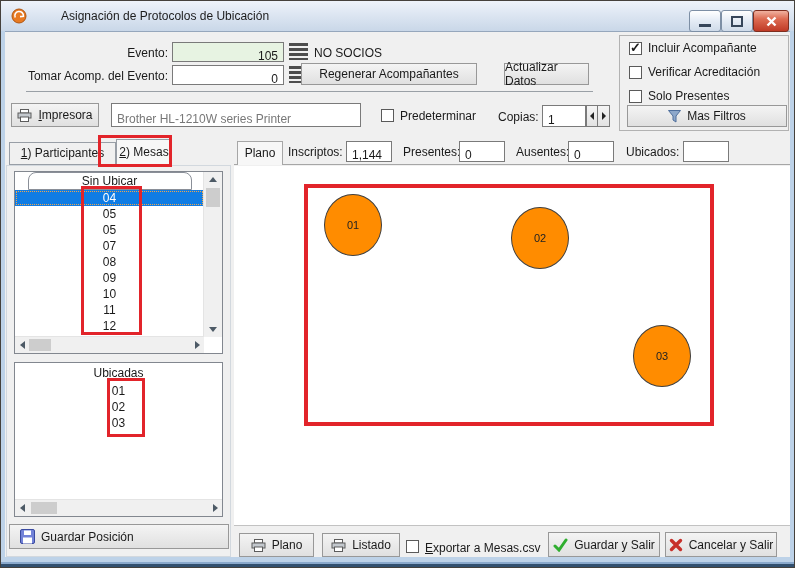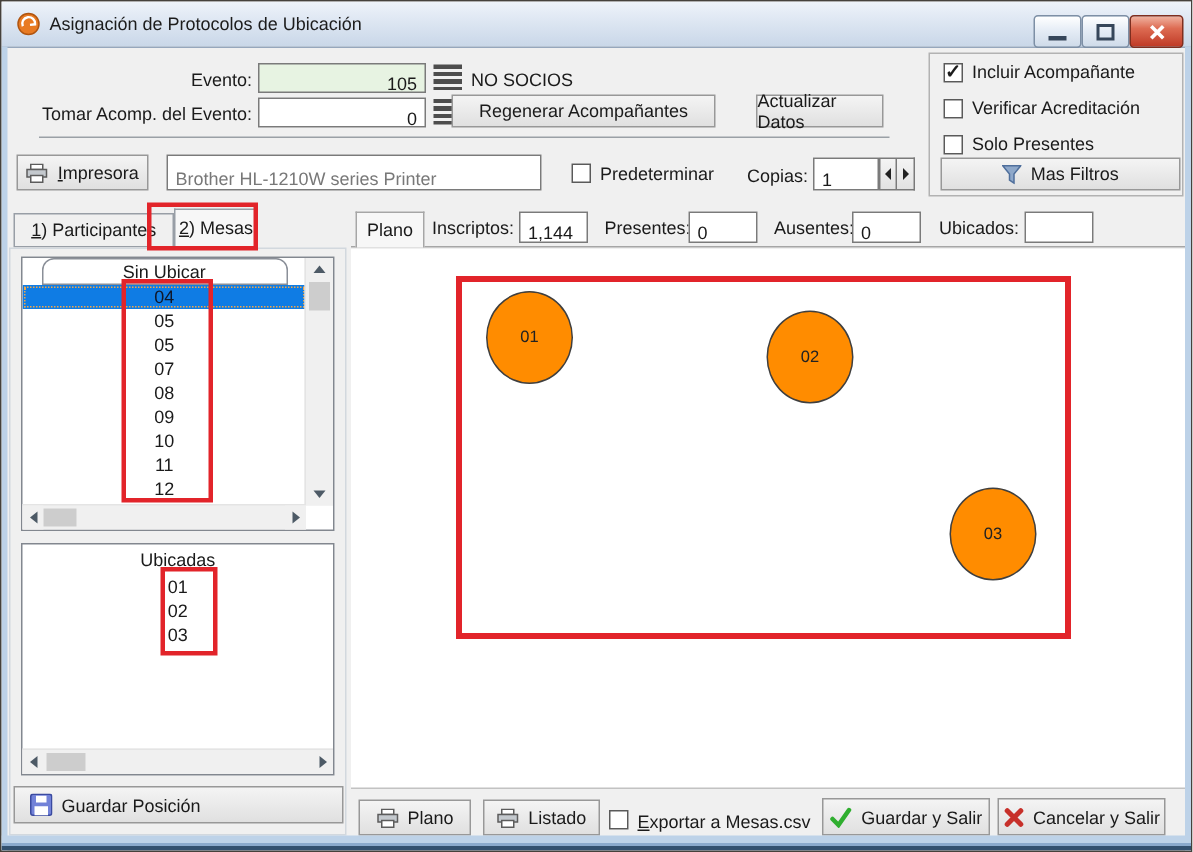--- a/index.html
+++ b/index.html
@@ -2,21 +2,21 @@
 <html><head>
 <meta charset="utf-8">
 <style>
   html,body{margin:0;padding:0;background:#ffffff;}
   .window{position:relative;width:795px;height:568px;box-sizing:border-box;
     border:1px solid #45413c;background:#f0f0f0;overflow:hidden;
     font-family:"Liberation Sans",sans-serif;font-size:12px;color:#1a1a1a;}
   
   .titlebar{position:absolute;left:0;top:0;right:0;height:30px;
     background:linear-gradient(180deg,#eef3fa 0%,#dde6f2 45%,#c9d7e8 100%);
-    border-bottom:1px solid #96a7bc;display:flex;align-items:center;}
+    border-bottom:1px solid #96a7bc;display:flex;align-items:center;padding-left:28px;}
   .title-text{margin-left:32px;color:#1c1c1c;}
   .app-icon{position:absolute;left:10px;top:7px;width:16px;height:16px;}
   .edge-left,.edge-right{position:absolute;top:30px;bottom:0;width:4px;background:#bdd2e8;}
   .edge-left{left:0}.edge-right{right:0}
   .edge-bottom{position:absolute;left:0;right:0;bottom:0;height:10px;
     background:linear-gradient(180deg,#bdd2e8 0 52%,#8aa9cc 52% 72%,#32506f 72% 100%);}
   .win-btn{position:absolute;top:9px;height:20px;border-radius:3px;border:1px solid #7d8fa5;
     background:linear-gradient(#ffffff,#e6edf6 45%,#cfdbe9);display:flex;align-items:center;justify-content:center;}
   .btn-minimize{left:688px;width:30px;}
   .btn-restore{left:720px;width:30px;}
@@ -68,21 +68,21 @@
     background:#f0f0f0;border:1px solid #d2d8de;}
   .listbox{position:absolute;box-sizing:border-box;background:#fff;border:1px solid #82878f;padding-left:20px;}
   .listbox-sin-ubicar{left:13px;top:170px;width:209px;height:183px;}
   .listbox-ubicadas{left:13px;top:361px;width:209px;height:155px;}
   .lb-content{position:absolute;left:0;top:0;right:18px;bottom:16px;overflow:hidden;}
   .lb-content.full{right:0;}
   .header-cell{margin:0 auto;width:164px;height:18px;box-sizing:border-box;border:1px solid #8a8f98;
     border-radius:8px 8px 0 0;background:#fff;text-align:center;line-height:17px;}
   .header-plain{height:20px;text-align:center;line-height:20px;}
   .lb-row{height:16px;line-height:16px;text-align:center;}
-  .lb-row.selected{background:#0f7ce4;color:#0f172a;outline:1px dotted #f0a64a;outline-offset:-2px;}
+  .lb-row.selected{background:#0f7ce4;color:#ffffff;outline:1px dotted #f0a64a;outline-offset:-2px;}
   .vscroll{position:absolute;right:0;top:0;bottom:0;width:18px;background:#f0f0f0;border-left:1px solid #e4e4e4;}
   .hscroll{position:absolute;left:0;bottom:0;height:16px;background:#f0f0f0;border-top:1px solid #e4e4e4;}
   .hscroll.w-vs{right:18px;}
   .hscroll.full{right:0;}
   .sb-btn{position:absolute;display:flex;align-items:center;justify-content:center;background:#f0f0f0;}
   .sb-up{left:0;right:0;top:0;height:15px;}
   .sb-down{left:0;right:0;bottom:0;height:15px;}
   .sb-left{left:0;top:0;bottom:0;width:14px;}
   .sb-right{right:0;top:0;bottom:0;width:14px;}
   .sb-thumb{position:absolute;background:#cdcdcd;}

